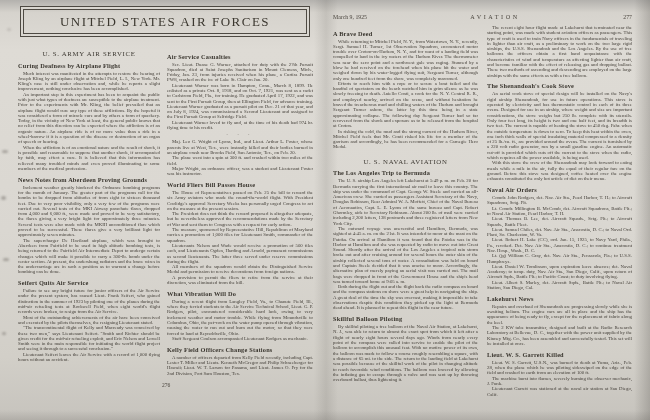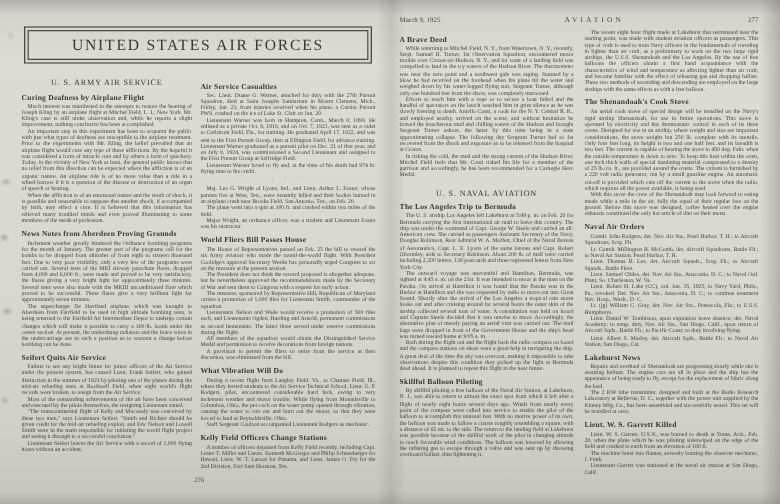--- a/index.html
+++ b/index.html
@@ -27,21 +27,21 @@
     background:linear-gradient(90deg,rgba(95,92,86,0) 0%,rgba(95,92,86,.16) 50%,rgba(95,92,86,0) 100%);
   }
   .smudge{position:absolute;background:rgba(70,64,56,.35);border-radius:50%;filter:blur(1.2px);}
   .sm1{left:2px;top:150px;width:6px;height:3px;}
   .sm2{left:1px;top:196px;width:5px;height:4px;}
   .sm3{left:3px;top:258px;width:6px;height:3px;}
   .sm4{left:2px;top:332px;width:4px;height:3px;}
   .sm5{left:7px;top:28px;width:4px;height:3px;opacity:.5;}
 
   .page{position:absolute;color:#45403a;filter:blur(.22px);}
-  .page-left{left:18px;top:20px;width:300px;height:392px;}
+  .page-left{left:18px;top:4px;width:300px;height:392px;}
   .page-right{left:333px;top:10px;width:300px;height:402px;}
 
   .title-box{
     position:absolute;left:2px;top:2px;width:288px;height:29px;
     border:1px solid #4e4a43;
     box-shadow:inset 0 0 0 2px #dad7d1, inset 0 0 0 3px #4e4a43;
     display:flex;align-items:center;justify-content:center;
   }
   .title-box .t{
     font-size:13px;letter-spacing:1.5px;color:#3b372f;white-space:nowrap;

